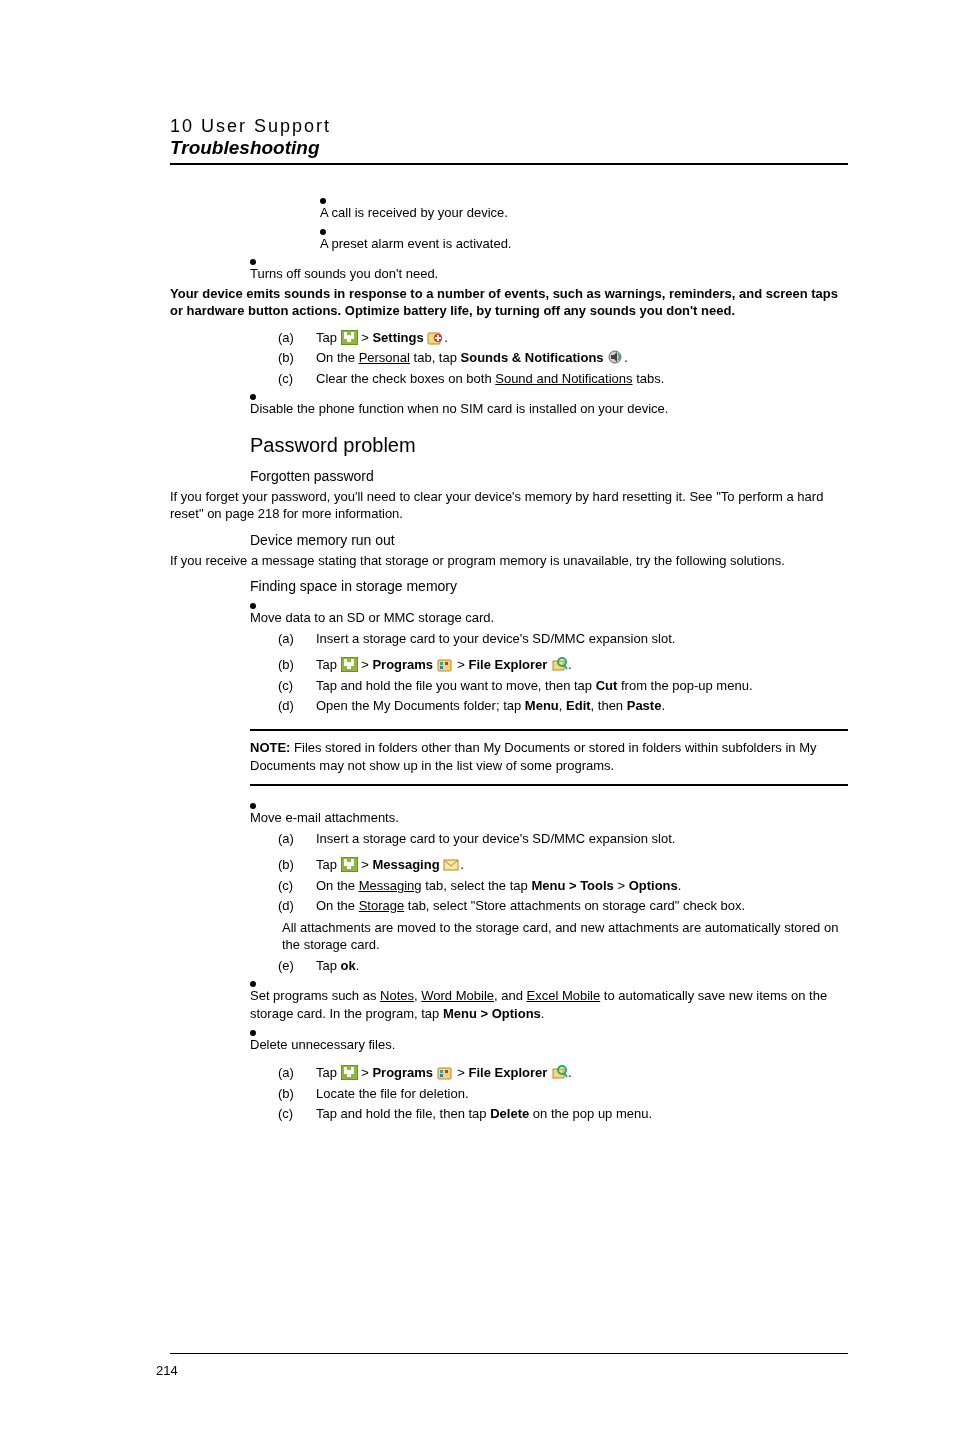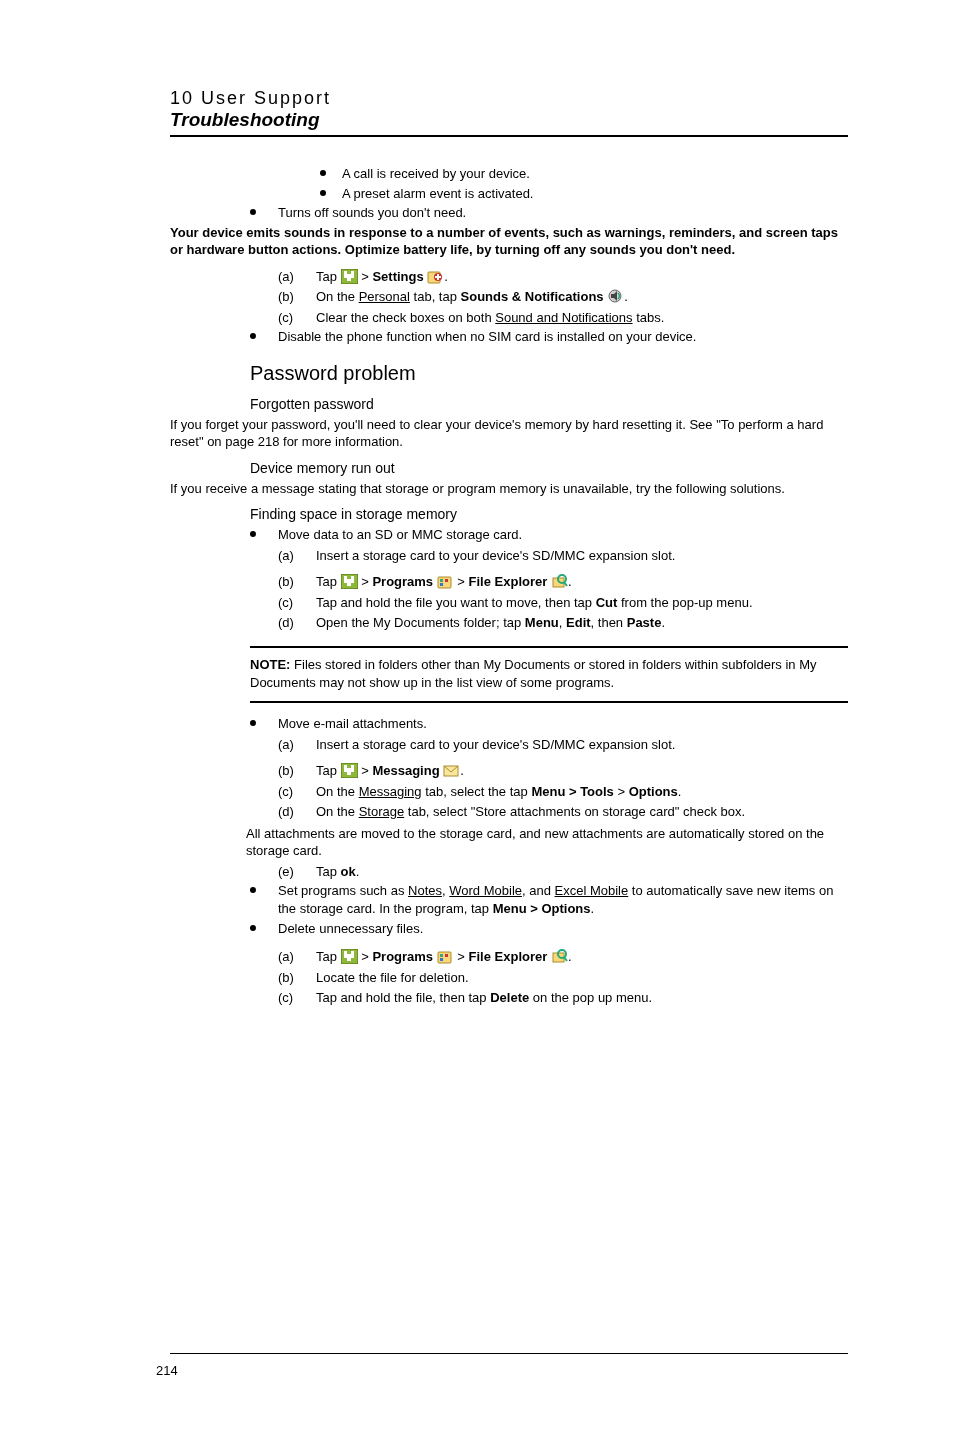--- a/index.html
+++ b/index.html
@@ -1,24 +1,24 @@
 <!DOCTYPE html>
 <html><head>
 <meta charset="utf-8">
 <style>
   * { box-sizing: border-box; margin: 0; padding: 0; }
   html, body { width: 954px; height: 1430px; font-family: Arial, Helvetica, sans-serif; color: #000; background: #fff; }
-  .page { width: 954px; height: 1430px; padding: 88px 106px 40px 170px; position: relative; }
+  .page { width: 954px; height: 1430px; padding: 116px 106px 40px 170px; position: relative; }
   .header { margin-bottom: 4px; }
   .header-line1 { font-size: 18px; letter-spacing: 2px; font-weight: normal; }
   .header-line2 { font-size: 19px; font-weight: bold; font-style: italic; }
   .hr-thick { border: 0; border-top: 2px solid #000; margin-top: 4px; margin-bottom: 28px; }
   .content { font-size: 13px; line-height: 1.35; }
   .content p { margin: 0; }
-  .bullet-row { display: flex; align-items: flex-start; margin: 2px 0; }
+  .bullet-row { display: flex; align-items: flex-start; margin: 2px 0; flex-direction: column; }
   .bullet-dot { width: 6px; height: 6px; background: #000; border-radius: 50%; flex-shrink: 0; margin-top: 5px; margin-right: 16px; }
   .abc-label { width: 28px; flex-shrink: 0; }
   .sub1 { margin-left: 150px; }
   .lvl0 { margin-left: 80px; }
   .lvl0 .bullet-dot { margin-right: 22px; }
   .lvl0-text { margin-left: 108px; margin-top: 2px; margin-bottom: 2px; font-weight: bold; }
   .abc0 { margin-left: 108px; display: flex; margin-top: 3px; }
   .abc0 .abc-label { width: 38px; }
   .h3 { font-size: 20px; font-weight: normal; margin-top: 14px; margin-bottom: 6px; margin-left: 80px; }
   .h4 { font-size: 14px; font-weight: normal; margin-top: 8px; margin-bottom: 2px; margin-left: 80px; }
@@ -181,21 +181,21 @@
       <span>
         <span>On the </span><span class="underline">Messaging</span><span> tab, select the tap </span><span class="bold">Menu &gt; Tools</span><span> &gt; </span><span class="bold">Options</span><span>.</span>
       </span>
     </div>
     <div class="abc0">
       <span class="abc-label">(d)</span>
       <span>
         <span>On the </span><span class="underline">Storage</span><span> tab, select "Store attachments on storage card" check box.</span>
       </span>
     </div>
-    <p style="margin-left:76px; margin-top:4px;">All attachments are moved to the storage card, and new attachments are automatically stored on the storage card.</p>
+    <p style="margin-left:112px; margin-top:4px;">All attachments are moved to the storage card, and new attachments are automatically stored on the storage card.</p>
     <div class="abc0">
       <span class="abc-label">(e)</span>
       <span>
         <span>Tap </span><span class="bold">ok</span><span>.</span>
       </span>
     </div>
 
     <div class="bullet-row lvl0">
       <span class="bullet-dot"></span>
       <span>

